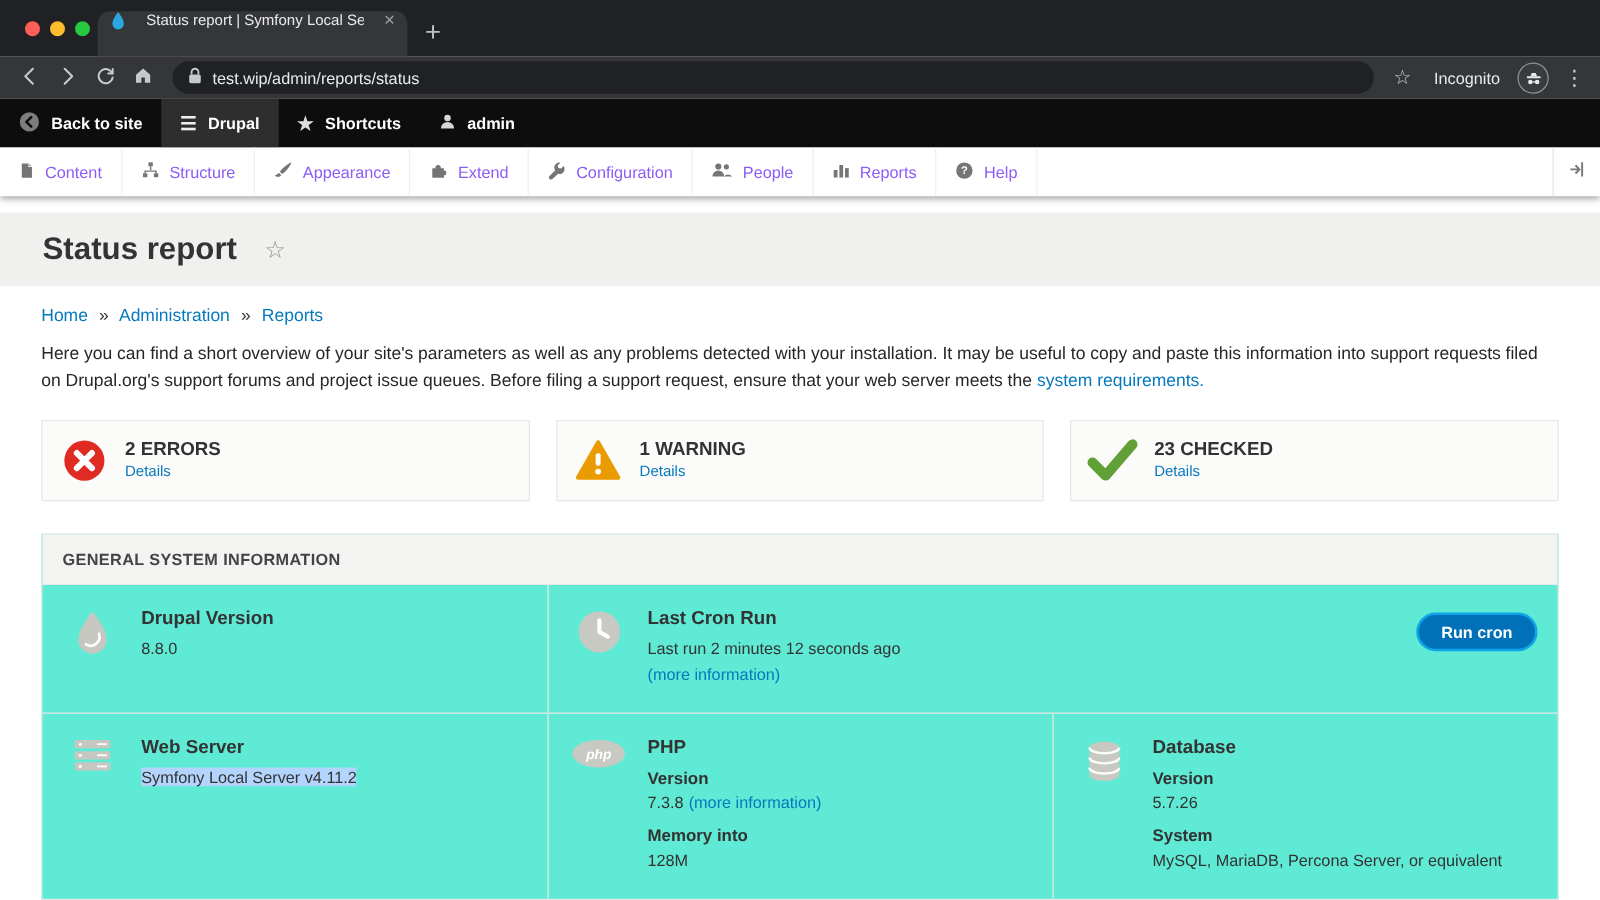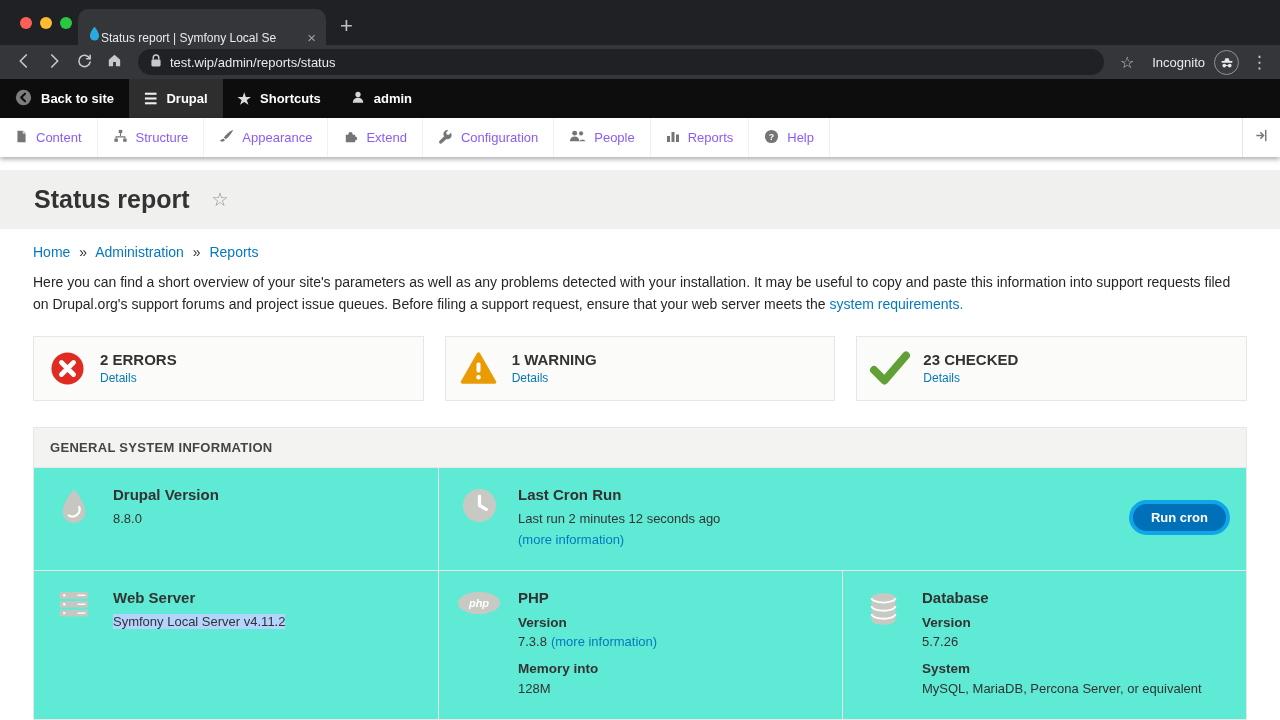--- a/index.html
+++ b/index.html
@@ -8,33 +8,33 @@
     font-family: "Liberation Sans", sans-serif; background: #fff;
   }
   a { text-decoration: none; cursor: pointer; }
 
   
   .tabstrip { height: 45px; background: #202124; display: flex; align-items: flex-end; position: relative; }
   .traffic { position: absolute; left: 20px; top: 17px; display: flex; gap: 8px; }
   .tl { width: 12px; height: 12px; border-radius: 50%; cursor: pointer; }
   .tl.red { background: #ff5f57; } .tl.yellow { background: #febc2e; } .tl.green { background: #28c840; }
   .tab { width: 248px; height: 36px; background: #35363a; border-radius: 10px 10px 0 0;
-         display: flex; align-items: flex-end; gap: 0; padding: 0 10px; margin-left: 78px;
+         display: flex; align-items: flex-start; gap: 16px; padding: 0 10px; margin-left: 78px;
          color: #e8eaed; font-size: 12px; cursor: pointer; }
   .tab-title { flex: 1; white-space: nowrap; overflow: hidden; }
   .tab-close { color: #9aa0a6; font-size: 15px; line-height: 1; }
   .newtab { color: #bdc1c6; font-size: 22px; line-height: 1; margin: 0 0 8px 14px; cursor: pointer; }
 
   .btoolbar { height: 34px; background: #35363a; display: flex; align-items: center; padding: 0 10px; gap: 2px; }
   .nav-ico { width: 28px; height: 28px; display: flex; align-items: center; justify-content: center;
              background: none; border: none; cursor: pointer; }
   .omnibox { flex: 1; height: 26px; background: #202124; border-radius: 13px; display: flex;
              align-items: center; gap: 8px; padding: 0 12px; margin: 0 8px; color: #e8eaed; font-size: 13px; }
   .ob-star { color: #c7cacd; font-size: 16px; margin: 0 6px; cursor: pointer; }
-  .incog-label { color: #e8eaed; font-size: 13px; margin: 0 7px 0 10px; }
+  .incog-label { color: #e8eaed; font-size: 13px; margin: 0 12px 0 10px; }
   .incog-badge { width: 25px; height: 25px; border-radius: 50%; background: #3a3b3e;
                  border: 1px solid #8f9398; display: flex; align-items: center; justify-content: center; }
   .kebab { color: #c7cacd; font-size: 17px; margin: 0 2px 0 10px; cursor: pointer; }
 
   
   .dtoolbar { height: 39px; background: #0d0d0d; display: flex; align-items: stretch; }
   .dt-item { display: flex; align-items: center; gap: 9px; padding: 0 15px; color: #fff;
              font-size: 13px; font-weight: bold; }
   .dt-item.active { background: #2e2e2e; }
   .hamb { font-size: 15px; color: #eee; }
@@ -77,22 +77,22 @@
   .cell + .cell { border-left: 1px solid #e7e7e5; }
   .cell-icon { width: 48px; flex: none; display: flex; justify-content: center;
                align-items: flex-start; padding-top: 2px; }
   .cell-body { flex: 1; }
   .cell-title { font-size: 15px; font-weight: bold; color: #333; margin-bottom: 6px; }
   .cell-line { font-size: 13px; color: #333; line-height: 1.55; }
   .sub-label { font-size: 13.5px; font-weight: bold; color: #333; margin-top: 7px; line-height: 1.45; }
   a.ilink { color: #0678be; }
   .sp { margin-left: 4px; }
   .selection { background: #b3d4fc; }
-  .run-cron { margin-left: 8px; align-self: flex-start; margin-top: 14px; background: #0071b8;
-              color: #fff; border: 4px solid #0ea5e9; border-radius: 20em; padding: 6px 18px;
+  .run-cron { margin-left: 8px; align-self: flex-start; margin-top: 4px; background: #0071b8;
+              color: #fff; border: 2px solid #0ea5e9; border-radius: 20em; padding: 6px 18px;
               font-size: 13px; font-weight: bold; font-family: "Liberation Sans", sans-serif; cursor: pointer; }
 </style>
 </head>
 <body>
 
 <div class="tabstrip">
   <div class="traffic">
     <span class="tl red"></span>
     <span class="tl yellow"></span>
     <span class="tl green"></span>

